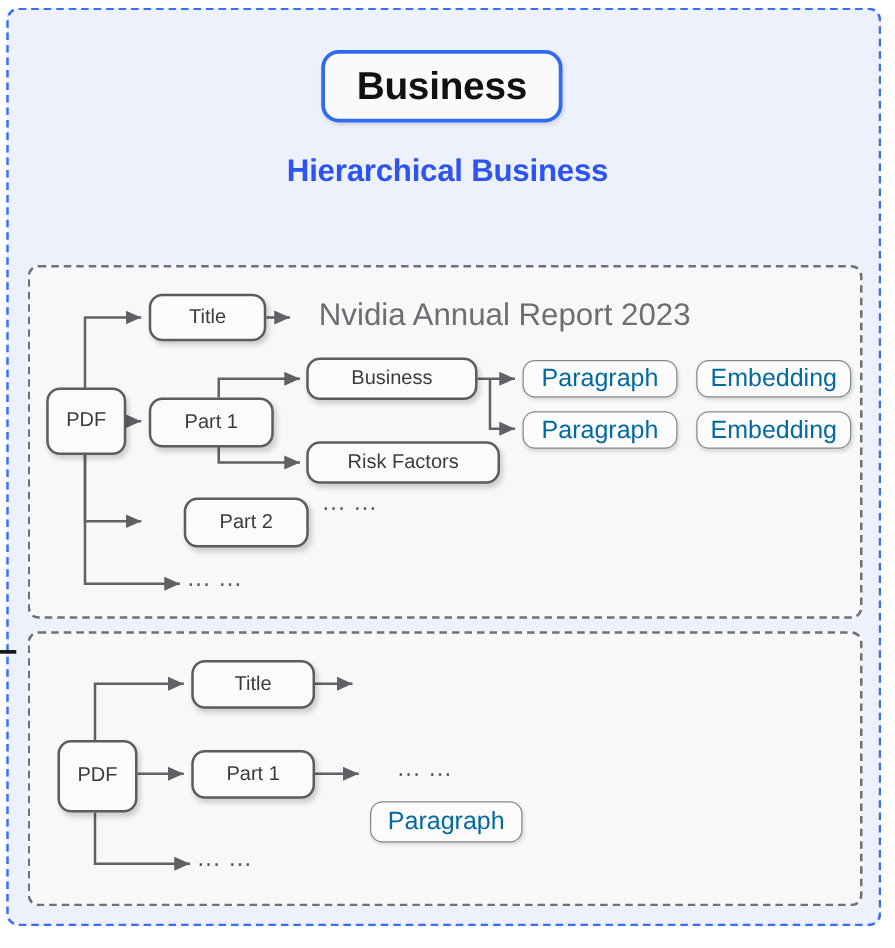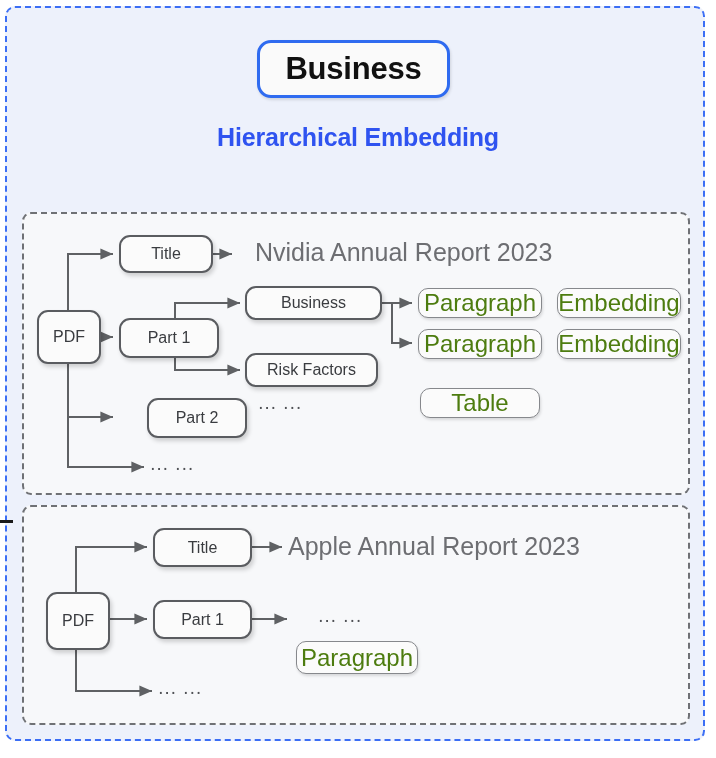--- a/index.html
+++ b/index.html
@@ -115,22 +115,22 @@
     justify-content: center;
     color: #3a3c40;
     font-size: 16px;
     box-shadow: 2px 3px 4px rgba(0,0,0,0.17);
     white-space: nowrap;
   }
   .node.soft {
     border-width: 1.6px;
     border-color: #86888c;
     border-radius: 10px;
-    font-size: 24px;
-    color: #4d7c0f;
+    font-size: 20px;
+    color: #0369a1;
     box-shadow: 1px 2px 3px rgba(0,0,0,0.13);
   }
 
   
   .plain-label {
     position: absolute;
     color: #6d6e72;
     font-size: 25px;
     white-space: nowrap;
   }
@@ -154,21 +154,21 @@
 </style>
 </head>
 <body>
 
 <div id="canvas">
 
   <div class="outer-frame"></div>
 
   <div class="indexing-chip">Business</div>
 
-  <div class="subtitle subtitle-1">Hierarchical Embedding</div>
+  <div class="subtitle subtitle-1">Hierarchical Business</div>
 
 
   <div class="panel panel-top"></div>
   <div class="panel panel-bottom"></div>
 
   <div class="edge-tick"></div>
 
   <svg class="wires" viewBox="0 0 716 758" xmlns="http://www.w3.org/2000/svg">
     <defs>
       <marker id="arrow" viewBox="0 0 10 10" refX="9" refY="5" markerWidth="7" markerHeight="7" orient="auto-start-reverse">
@@ -208,45 +208,43 @@
   <div class="node" style="left:37px; top:310px; width:64px; height:54px;">PDF</div>
 
   <div class="node" style="left:119px; top:235px; width:94px; height:38px;">Title</div>
 
   <div class="node" style="left:119px; top:318px; width:100px; height:40px;">Part 1</div>
 
   <div class="node" style="left:119px; top:398px; width:100px; height:40px;margin-left:28px;">Part 2</div>
 
   <div class="node" style="left:245px; top:286px; width:137px; height:34px;">Business</div>
 
-  <div class="node" style="left:245px; top:353px; width:133px; height:34px;">Risk Factors</div>
+  <div class="node" style="left:245px; top:353px; width:155px; height:34px;">Risk Factors</div>
 
   <div class="node soft" style="left:418px; top:288px; width:124px; height:30px;">Paragraph</div>
 
   <div class="node soft" style="left:418px; top:329px; width:124px; height:30px;">Paragraph</div>
 
   <div class="node soft" style="left:557px; top:288px; width:124px; height:30px;">Embedding</div>
 
   <div class="node soft" style="left:557px; top:329px; width:124px; height:30px;">Embedding</div>
 
-  <div class="node soft" style="left:420px; top:388px; width:120px; height:30px;">Table</div>
 
   <div class="plain-label" style="left:255px; top:238px;">Nvidia Annual Report 2023</div>
 
   <div class="ellipsis" style="left:258px; top:396px;">∙∙∙ ∙∙∙</div>
 
   <div class="ellipsis" style="left:150px; top:457px;">∙∙∙ ∙∙∙</div>
 
   <div class="node" style="left:46px; top:592px; width:64px; height:58px;">PDF</div>
 
   <div class="node" style="left:153px; top:528px; width:99px; height:39px;">Title</div>
 
   <div class="node" style="left:153px; top:600px; width:99px; height:39px;">Part 1</div>
 
   <div class="node soft" style="left:296px; top:641px; width:122px; height:33px;">Paragraph</div>
 
-  <div class="plain-label" style="left:288px; top:532px;">Apple Annual Report 2023</div>
 
   <div class="ellipsis" style="left:318px; top:609px;">∙∙∙ ∙∙∙</div>
 
   <div class="ellipsis" style="left:158px; top:681px;">∙∙∙ ∙∙∙</div>
 
 </div>
 
 </body></html>

